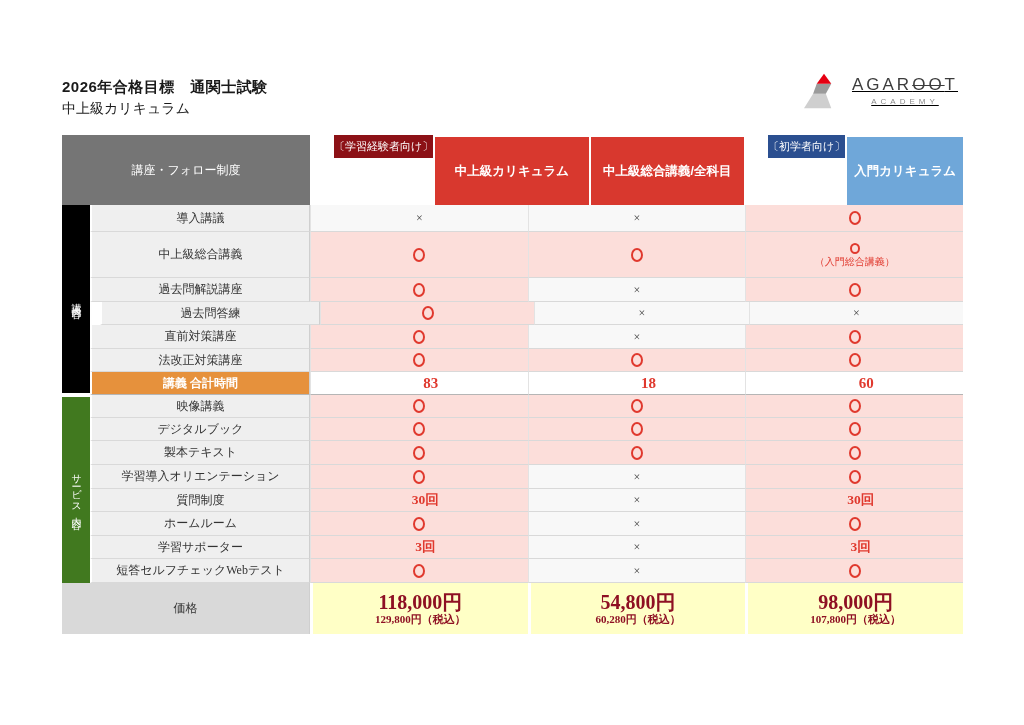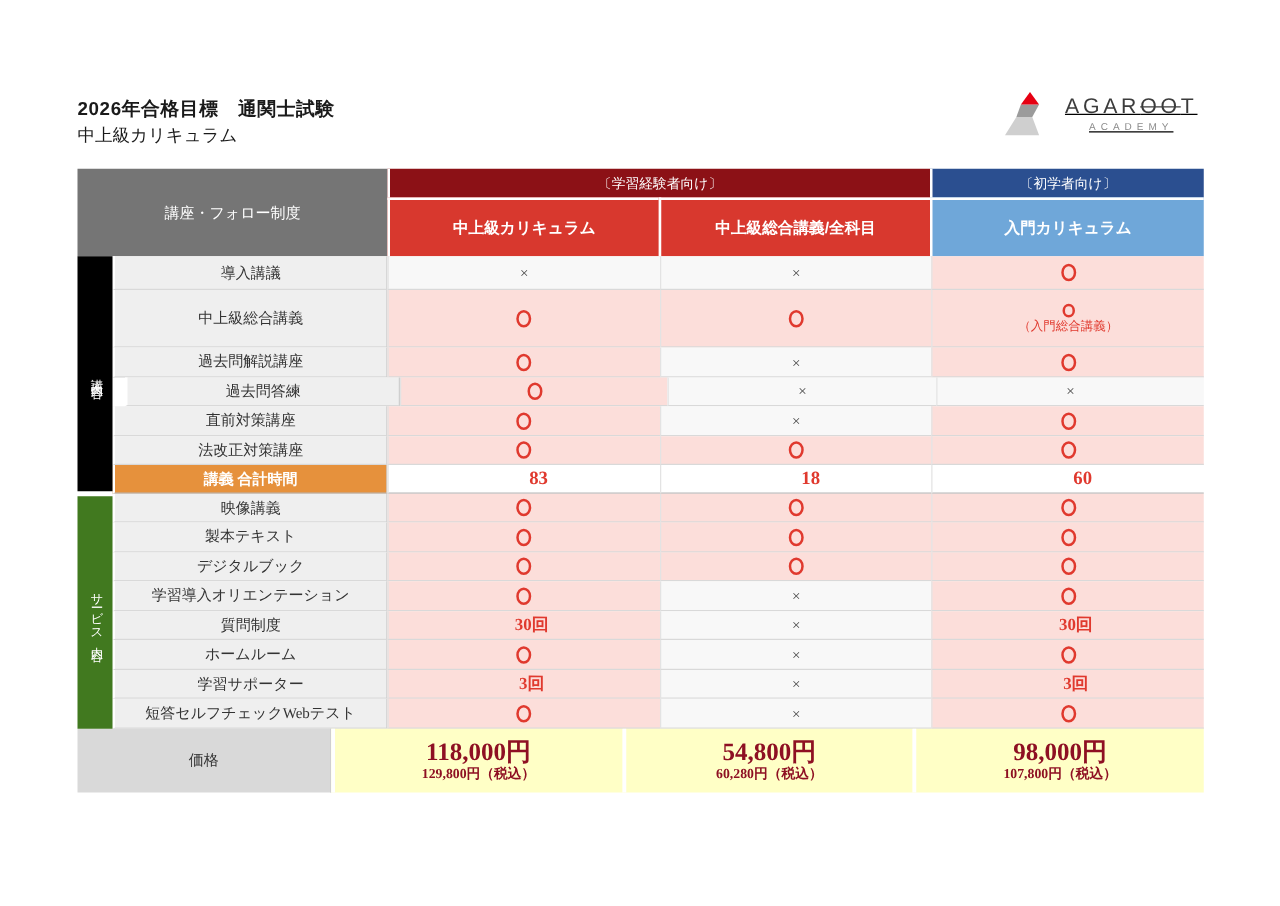--- a/index.html
+++ b/index.html
@@ -16,21 +16,21 @@
   .logo-name { font-size:17px; letter-spacing:3px; color:#3c3c3c; font-weight:400; white-space:nowrap; }
   .logo-name .strike { text-decoration:line-through; text-decoration-thickness:1px; }
   .logo-sub { font-size:8px; letter-spacing:4px; color:#8a8a8a; margin-top:2px; }
 
   
   .cmp-table { position:absolute; left:62px; top:135px; width:901px; }
 
   .thead { display:flex; height:70px; }
   .corner { width:248px; background:#757575; color:#fff; font-size:12px;
             display:flex; align-items:center; justify-content:center; }
-  .hgroup { display:flex; flex-direction:column; }
+  .hgroup { display:flex; flex-direction:row;padding-left:22px; }
   .hgroup.exp { width:434px; }
   .hgroup.beg { width:219px; }
   .band { height:23px; display:flex; align-items:center; justify-content:center;
           color:#fff; font-size:11px; border-left:2px solid #fff; }
   .band.red { background:#8c1116; }
   .band.blue { background:#2b4f90; }
   .colheads { display:flex; flex:1; }
   .colhead { flex:1; display:flex; align-items:center; justify-content:center;
              color:#fff; font-size:12.5px; font-weight:bold; border-left:2px solid #fff; border-top:2px solid #fff; }
   .colhead.red { background:#d8382e; }
@@ -39,21 +39,21 @@
   .tbody { position:relative; }
   .vbar { position:absolute; left:0; width:28px; display:flex; align-items:center; justify-content:center; }
   .vbar-label { writing-mode:vertical-rl; color:#fff; font-size:10px; letter-spacing:2px; }
 
   .trow { display:flex;font-family:Liberation Serif, serif; }
   .bar-spacer { width:28px; }
   .rlabel { width:220px; background:#efefef; color:#333; font-size:12px;
             display:flex; align-items:center; justify-content:center;
             border-left:2px solid #fff; border-bottom:1px solid #d9d9d9; border-right:1px solid #cfcfcf; text-align:center; }
   .trow.total .rlabel { background:#e6913c; color:#fff; font-weight:bold; border-bottom:1px solid #b5b5b5; }
-  .rlabel.price-label { width:203px; background:#d9d9d9; border-left:none; border-bottom:none; }
+  .rlabel.price-label { width:248px; background:#d9d9d9; border-left:none; border-bottom:none; }
 
   .cell { flex:1; display:flex; flex-direction:column; align-items:center; justify-content:center;
           border-left:1px solid #e3e3e3; border-bottom:1px solid #d9d9d9; }
   .cell.on  { background:#fcdeda; }
   .cell.off { background:#f8f8f8; }
   .cell.total-val { background:#ffffff; color:#e0392e; font-weight:bold; font-size:15px; border-bottom:1px solid #b5b5b5;padding-left:23px; }
   .cell.price { background:#ffffc6; border-left:3px solid #ffffff; border-bottom:none; }
 
   .mark-circle { display:inline-block; width:12px; height:14px;
                  border:2.5px solid #e0392e; border-radius:50%; }
@@ -197,36 +197,36 @@
           <div class="cell on">
             <span class="mark-circle"></span>
           </div>
           <div class="cell on">
             <span class="mark-circle"></span>
           </div>
           <div class="cell on">
             <span class="mark-circle"></span>
           </div>
         </div>
+        <div class="trow marks" style="height: 23px;">
+          <div class="bar-spacer"></div>
+          <div class="rlabel">デジタルブック</div>
+          <div class="cell on">
+            <span class="mark-circle"></span>
+          </div>
+          <div class="cell on">
+            <span class="mark-circle"></span>
+          </div>
+          <div class="cell on">
+            <span class="mark-circle"></span>
+          </div>
+        </div>
         <div class="trow marks" style="height: 24px;">
           <div class="bar-spacer"></div>
           <div class="rlabel">製本テキスト</div>
-          <div class="cell on">
-            <span class="mark-circle"></span>
-          </div>
-          <div class="cell on">
-            <span class="mark-circle"></span>
-          </div>
-          <div class="cell on">
-            <span class="mark-circle"></span>
-          </div>
-        </div>
-        <div class="trow marks" style="height: 23px;">
-          <div class="bar-spacer"></div>
-          <div class="rlabel">デジタルブック</div>
           <div class="cell on">
             <span class="mark-circle"></span>
           </div>
           <div class="cell on">
             <span class="mark-circle"></span>
           </div>
           <div class="cell on">
             <span class="mark-circle"></span>
           </div>
         </div>

